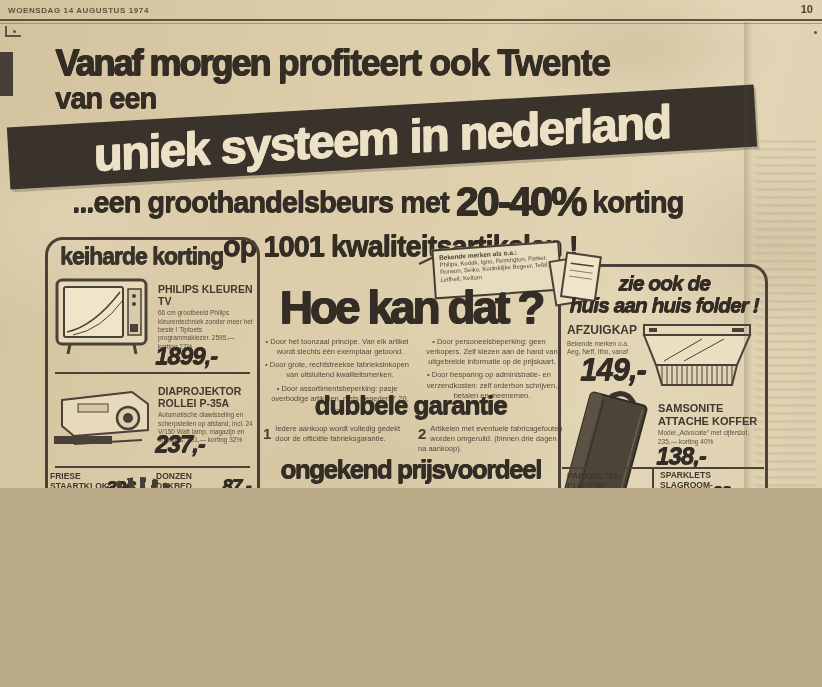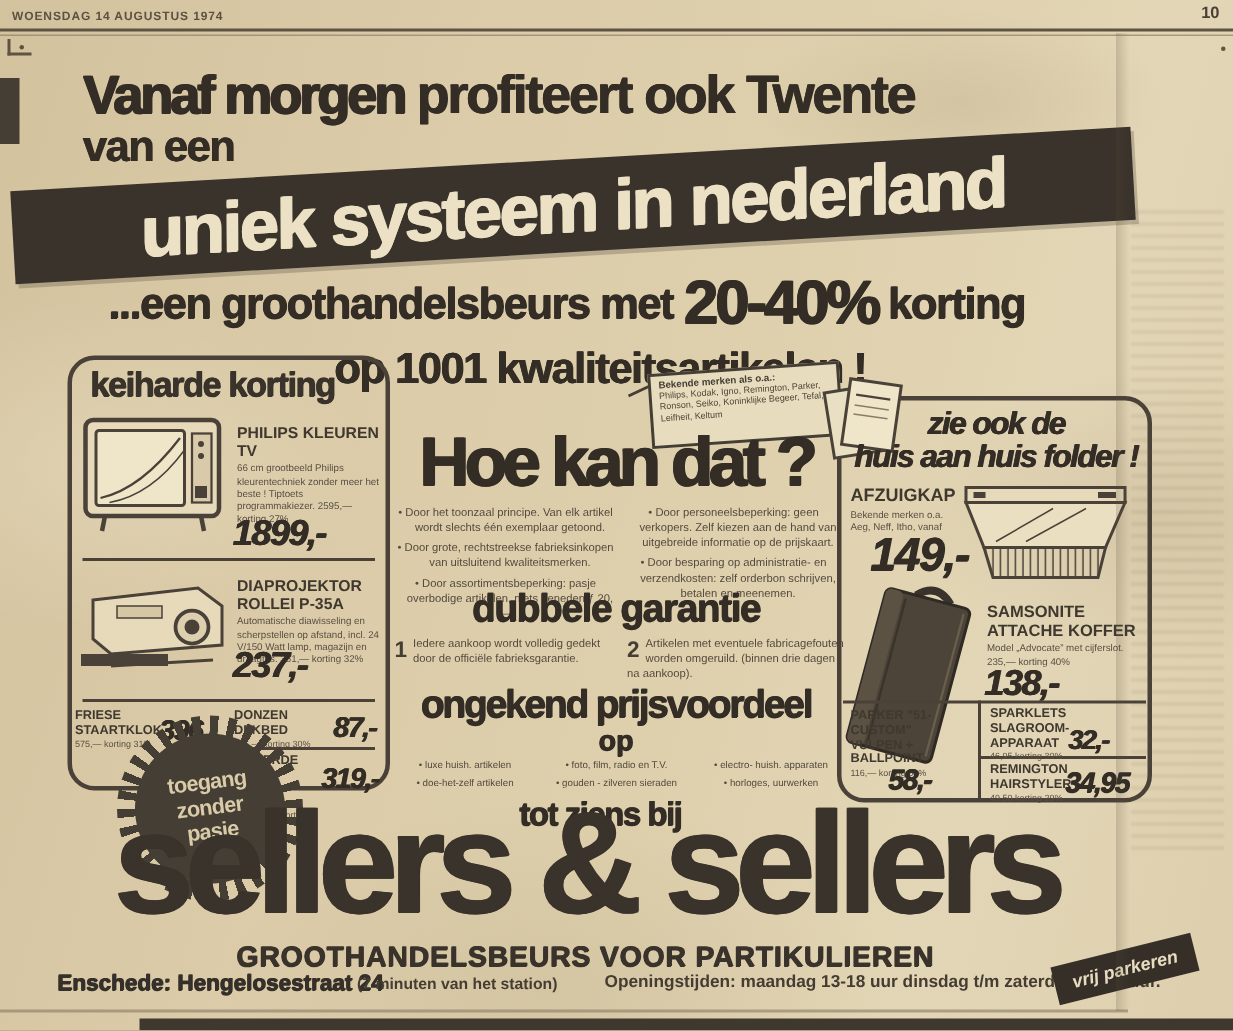--- a/index.html
+++ b/index.html
@@ -1,18 +1,18 @@
 <!DOCTYPE html>
 <html><head>
 <meta charset="utf-8">
 <style>
   * { margin:0; padding:0; box-sizing:border-box; }
   html,body { background:#b9a987; }
   .page {
-    position:relative; width:822px; height:687px; overflow:hidden;
+    position:relative; width:822px; height:488px; overflow:hidden;
     background:linear-gradient(105deg,#d3c29e 0%,#dccca9 35%,#dfd1ae 60%,#e3d6b6 78%,#ddcfae 100%);
     font-family:"Liberation Sans", sans-serif; color:#35302a;
   }
   .page::before { content:""; position:absolute; inset:0; pointer-events:none; background:
     radial-gradient(200px 90px at 78% 10%, rgba(140,120,88,.16), transparent 70%),
     radial-gradient(240px 140px at 94% 50%, rgba(140,120,88,.14), transparent 70%),
     radial-gradient(320px 180px at 45% 96%, rgba(120,100,75,.10), transparent 70%),
     radial-gradient(260px 160px at 8% 45%, rgba(255,250,230,.22), transparent 70%); }
   .abs { position:absolute; }
   .fat { text-shadow:.6px 0 0 currentColor, 0 .5px 0 currentColor; }

